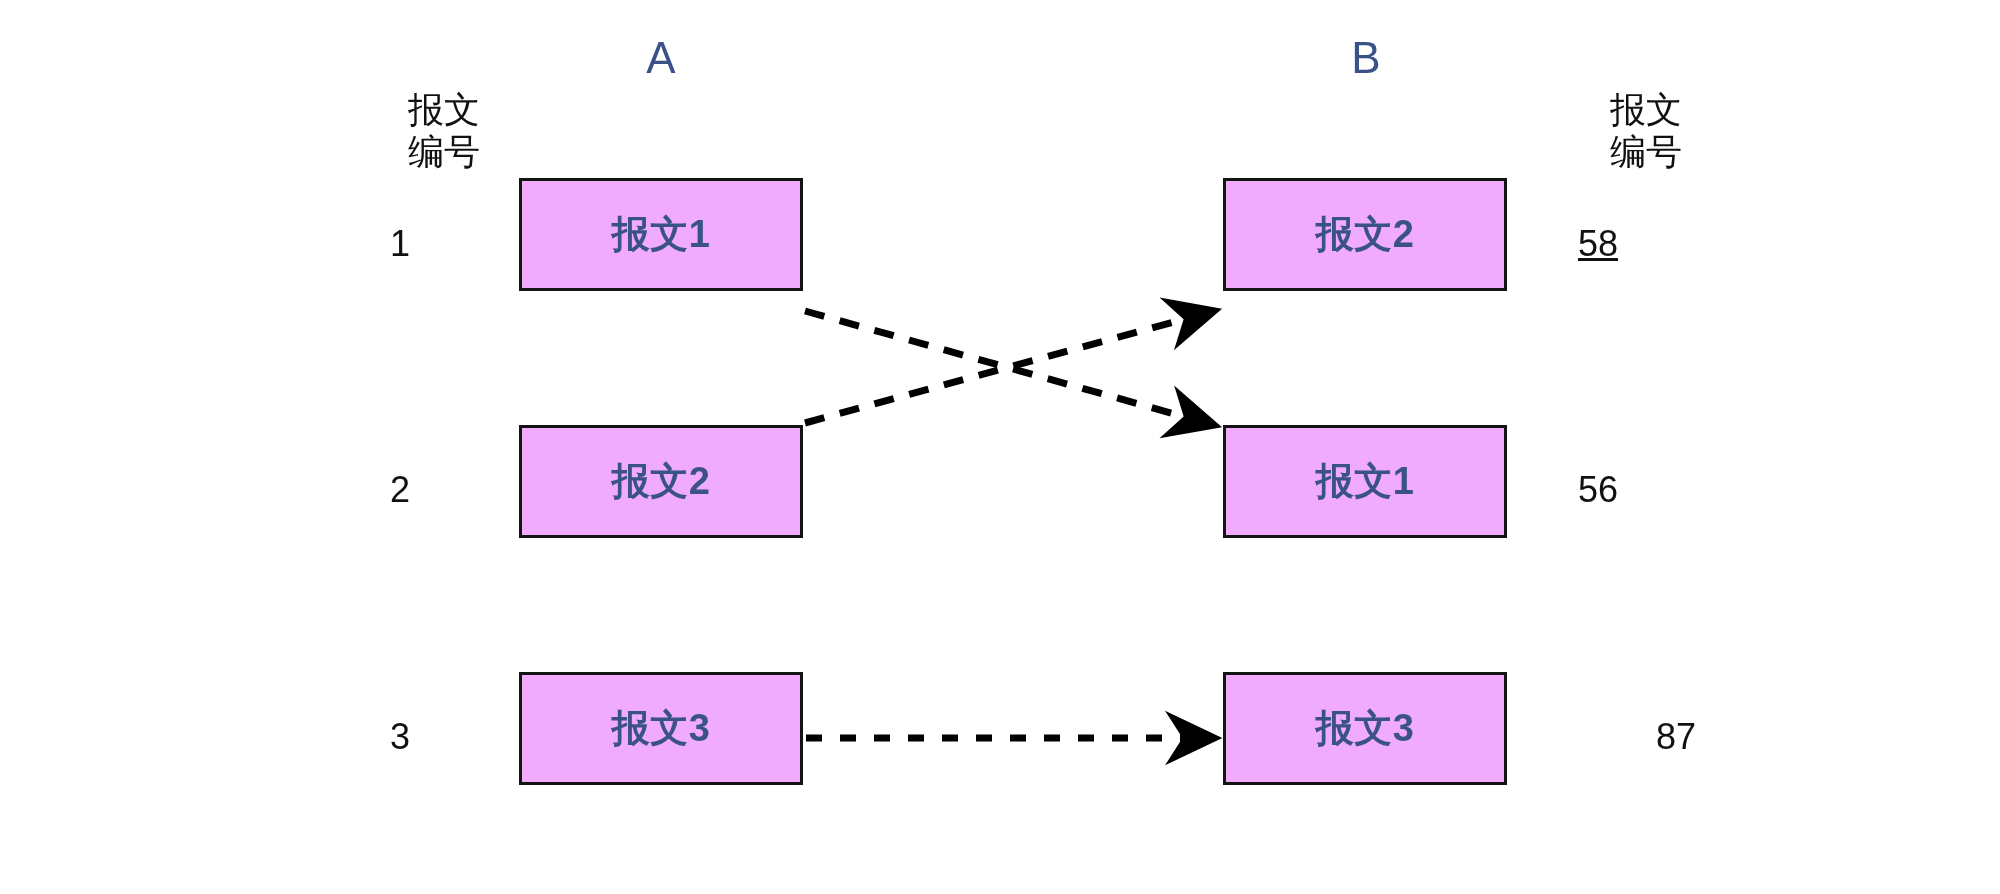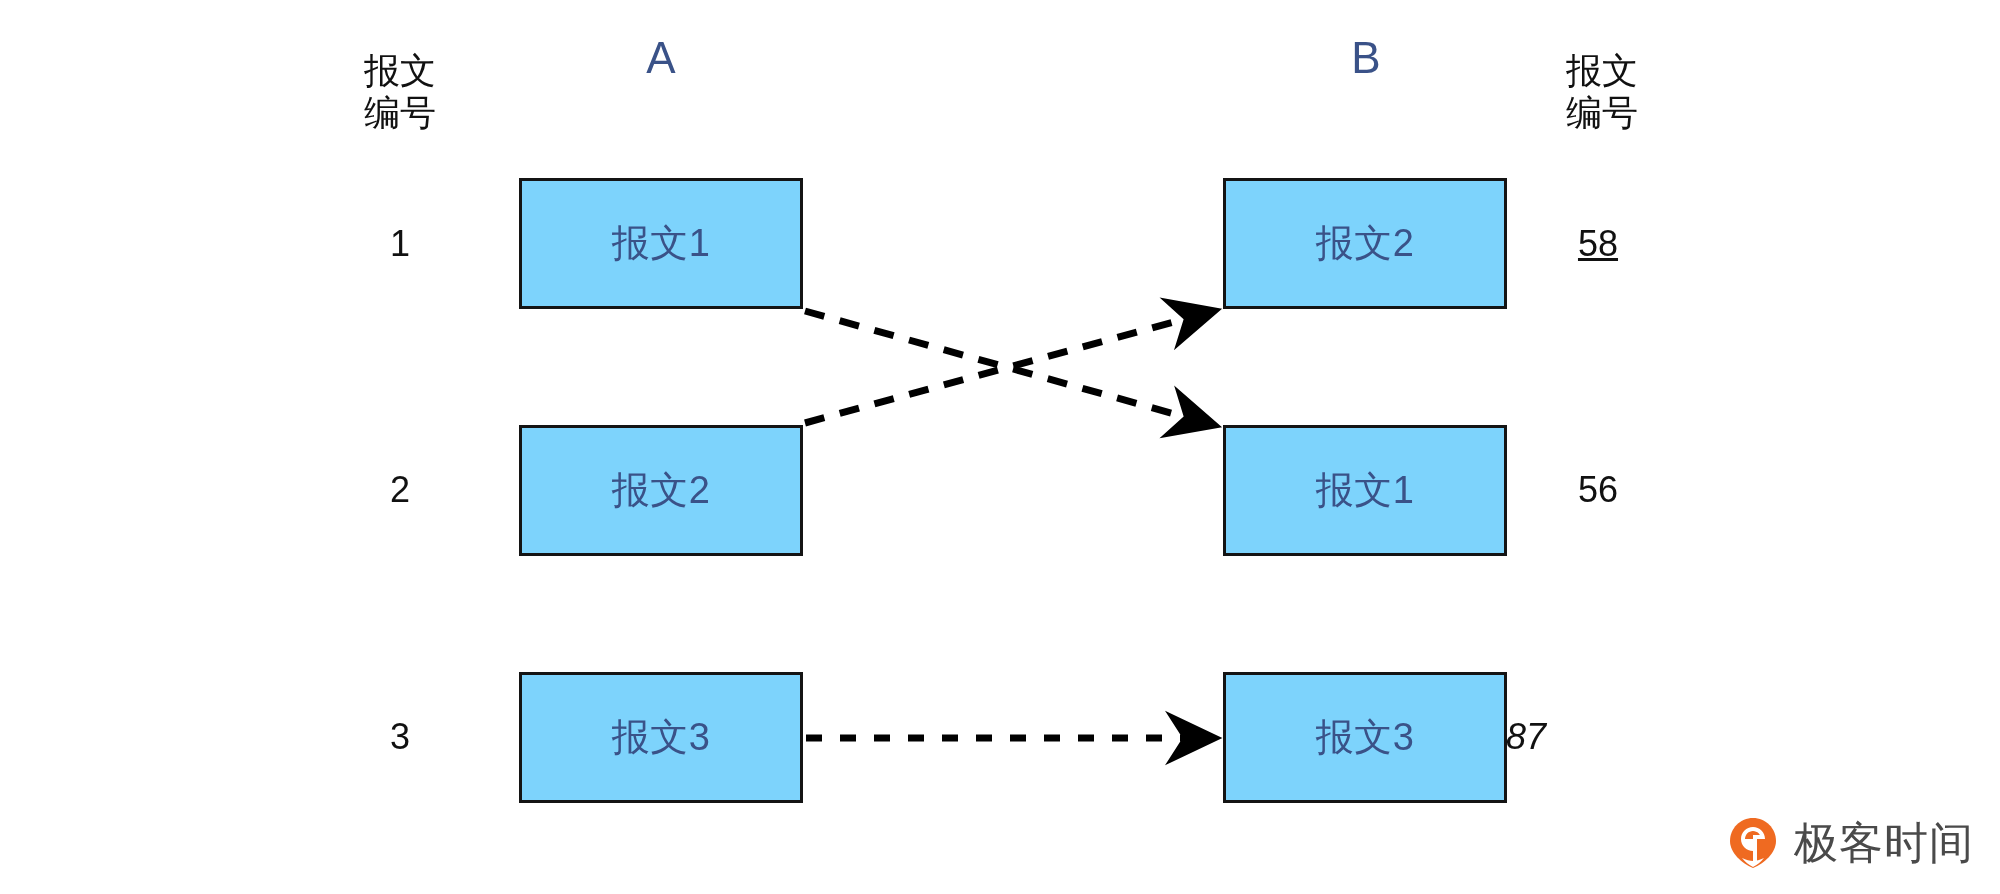--- a/index.html
+++ b/index.html
@@ -27,53 +27,55 @@
     line-height: 1;
     white-space: nowrap;
   }
   .col-header.a { left: 601px; top: 36px; }
   .col-header.b { left: 1306px; top: 36px; }
 
   .seq-header {
     position: absolute;
     font-size: 36px;
     color: #000000;
-    text-align: center;
+    text-align: right;
     width: 160px;
     line-height: 1.18;
     white-space: nowrap;
     color: #111111;
+    margin-top: 39px;
   }
   .seq-header .line { display: block; }
   .seq-header.left { left: 320px; top: 50px; }
   .seq-header.right { left: 1522px; top: 50px; }
 
   .seq-num {
     position: absolute;
     font-size: 36px;
     color: #111111;
     text-align: center;
     width: 120px;
     line-height: 1;
     white-space: nowrap;
   }
 
   .msg-box {
     position: absolute;
     width: 284px;
-    height: 131px;
+    height: 113px;
     box-sizing: border-box;
-    background: #7dd3fc;
+    background: #f0abfc;
     border: 3px solid #141414;
     display: flex;
     align-items: center;
     justify-content: center;
     font-size: 38px;
     color: #3a5288;
     letter-spacing: 0.5px;
+    font-weight: bold;
   }
 
   svg.arrows {
     position: absolute;
     left: 0;
     top: 0;
     width: 2000px;
     height: 894px;
     pointer-events: none;
   }
@@ -124,40 +126,30 @@
   <div class="seq-num" style="left:1538px; top:226px;text-decoration:underline;">58</div>
 
   <div class="seq-num" style="left:340px; top:472px;">2</div>
   <div class="msg-box" style="left:519px; top:425px;">报文2</div>
   <div class="msg-box" style="left:1223px; top:425px;">报文1</div>
   <div class="seq-num" style="left:1538px; top:472px;">56</div>
 
   <div class="seq-num" style="left:340px; top:719px;">3</div>
   <div class="msg-box" style="left:519px; top:672px;">报文3</div>
   <div class="msg-box" style="left:1223px; top:672px;">报文3</div>
-  <div class="seq-num" style="left:1466px; top:719px;font-style:italic;">87</div>
+  <div class="seq-num" style="left:1616px; top:719px;">87</div>
 
   <svg class="arrows" viewBox="0 0 2000 894">
     <defs>
       <marker id="arrowhead" markerWidth="9" markerHeight="9" refX="7.4" refY="4.5" orient="auto" markerUnits="strokeWidth">
         <path d="M0.4,0.6 L8.6,4.5 L0.4,8.4 L2.9,4.5 Z" fill="#000000"></path>
       </marker>
     </defs>
 
     <line x1="805" y1="311" x2="1214" y2="425" stroke="#000000" stroke-width="7" stroke-dasharray="20 16" stroke-linecap="butt" marker-end="url(#arrowhead)"></line>
 
     <line x1="805" y1="423" x2="1214" y2="311" stroke="#000000" stroke-width="7" stroke-dasharray="20 16" stroke-linecap="butt" marker-end="url(#arrowhead)"></line>
 
     <line x1="806" y1="738" x2="1214" y2="738" stroke="#000000" stroke-width="7" stroke-dasharray="16 18" stroke-linecap="butt" marker-end="url(#arrowhead)"></line>
   </svg>
 
-  <div class="watermark">
-    <span class="logo-mark">
-      <svg width="54" height="54" viewBox="0 0 54 54">
-        <path d="M27 2 C14.3 2 4 12.3 4 25 C4 36.5 15.5 47.5 27 52 C38.5 47.5 50 36.5 50 25 C50 12.3 39.7 2 27 2 Z" fill="#ef6a21"></path>
-        <path d="M27 11 C20.4 11 15 16.4 15 23 C15 29.6 20.4 35 27 35 L27 47 L31 47 L31 23 L35 23 L35 19 L27 19 L27 23 C22.6 23 19 23 19 23 C19 18.6 22.6 15 27 15 C31.4 15 35 18.6 35 23 L39 23 C39 16.4 33.6 11 27 11 Z" fill="#ffffff"></path>
-        <path d="M16 42 C19 46 23 49 27 51 C31 49 35 46 38 42 C34 44 30 45 27 45 C24 45 20 44 16 42 Z" fill="#ffffff"></path>
-      </svg>
-    </span>
-    <span class="logo-text">极客时间</span>
-  </div>
 
 </div>
 
 </body></html>

